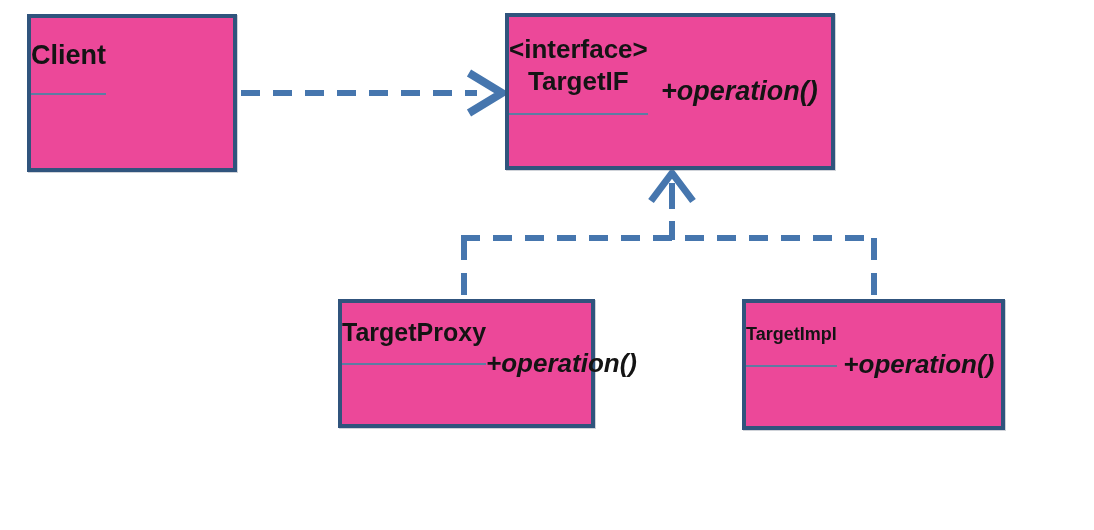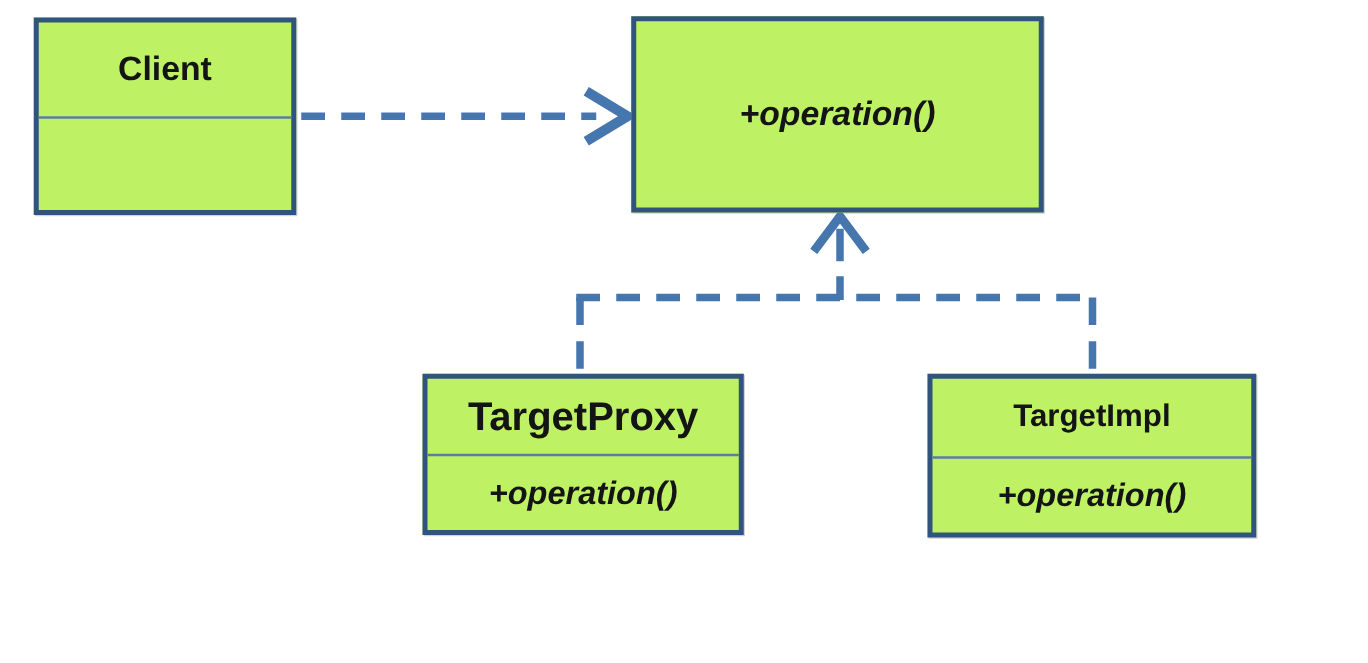--- a/index.html
+++ b/index.html
@@ -19,23 +19,23 @@
     position: absolute;
     left: 0;
     top: 0;
     width: 1094px;
     height: 530px;
   }
   .uml-box {
     position: absolute;
     box-sizing: border-box;
     border: 4px solid #30547d;
-    background: #bef264;
+    background: #ec4899;
     display: flex;
-    flex-direction: column;
+    flex-direction: row;
     box-shadow: 1px 1px 0 rgba(120,130,145,0.35);
   }
   .compartment {
     display: flex;
     align-items: center;
     justify-content: center;
     color: #141414;
     font-weight: bold;
     letter-spacing: 0px;
   }
@@ -50,25 +50,25 @@
   }
   
   .box-client   { left: 27px;  top: 14px;  width: 210px; height: 158px; }
   .box-client .title { height: 75px; font-size: 27px; }
   
   .box-targetif { left: 505px; top: 13px;  width: 330px; height: 157px; }
   .box-targetif .title { height: 96px; font-size: 26px; }
   .box-targetif .body  { font-size: 27px; }
   
   .box-proxy    { left: 338px; top: 299px; width: 257px; height: 129px; }
-  .box-proxy .title { height: 60px; font-size: 32px; text-align: right; }
+  .box-proxy .title { height: 60px; font-size: 25px; text-align: right; }
   .box-proxy .body  { font-size: 26px; }
   
   .box-impl     { left: 742px; top: 299px; width: 263px; height: 131px; }
-  .box-impl .title { height: 62px; font-size: 25px; text-align: right; }
+  .box-impl .title { height: 62px; font-size: 18px; text-align: right; }
   .box-impl .body  { font-size: 26px; }
 </style>
 </head>
 <body>
 
 <div class="canvas">
 
   <svg class="connector-layer" width="1094" height="530" viewBox="0 0 1094 530" aria-hidden="true">
 
     <line x1="241" y1="93" x2="477" y2="93" stroke="#4676ae" stroke-width="6" stroke-dasharray="19 13"></line>
@@ -83,20 +83,24 @@
 
     <line x1="874" y1="238" x2="874" y2="298" stroke="#4676ae" stroke-width="6" stroke-dasharray="22 13"></line>
   </svg>
 
   <div class="uml-box box-client">
     <div class="compartment title">Client</div>
     <div class="compartment body"></div>
   </div>
 
   <div class="uml-box box-targetif">
+    <div class="compartment title">
+      <span>&lt;interface&gt;</span>
+      <span>TargetIF</span>
+    </div>
     <div class="compartment body">+operation()</div>
   </div>
 
   <div class="uml-box box-proxy">
     <div class="compartment title">TargetProxy</div>
     <div class="compartment body">+operation()</div>
   </div>
 
   <div class="uml-box box-impl">
     <div class="compartment title">TargetImpl</div>

